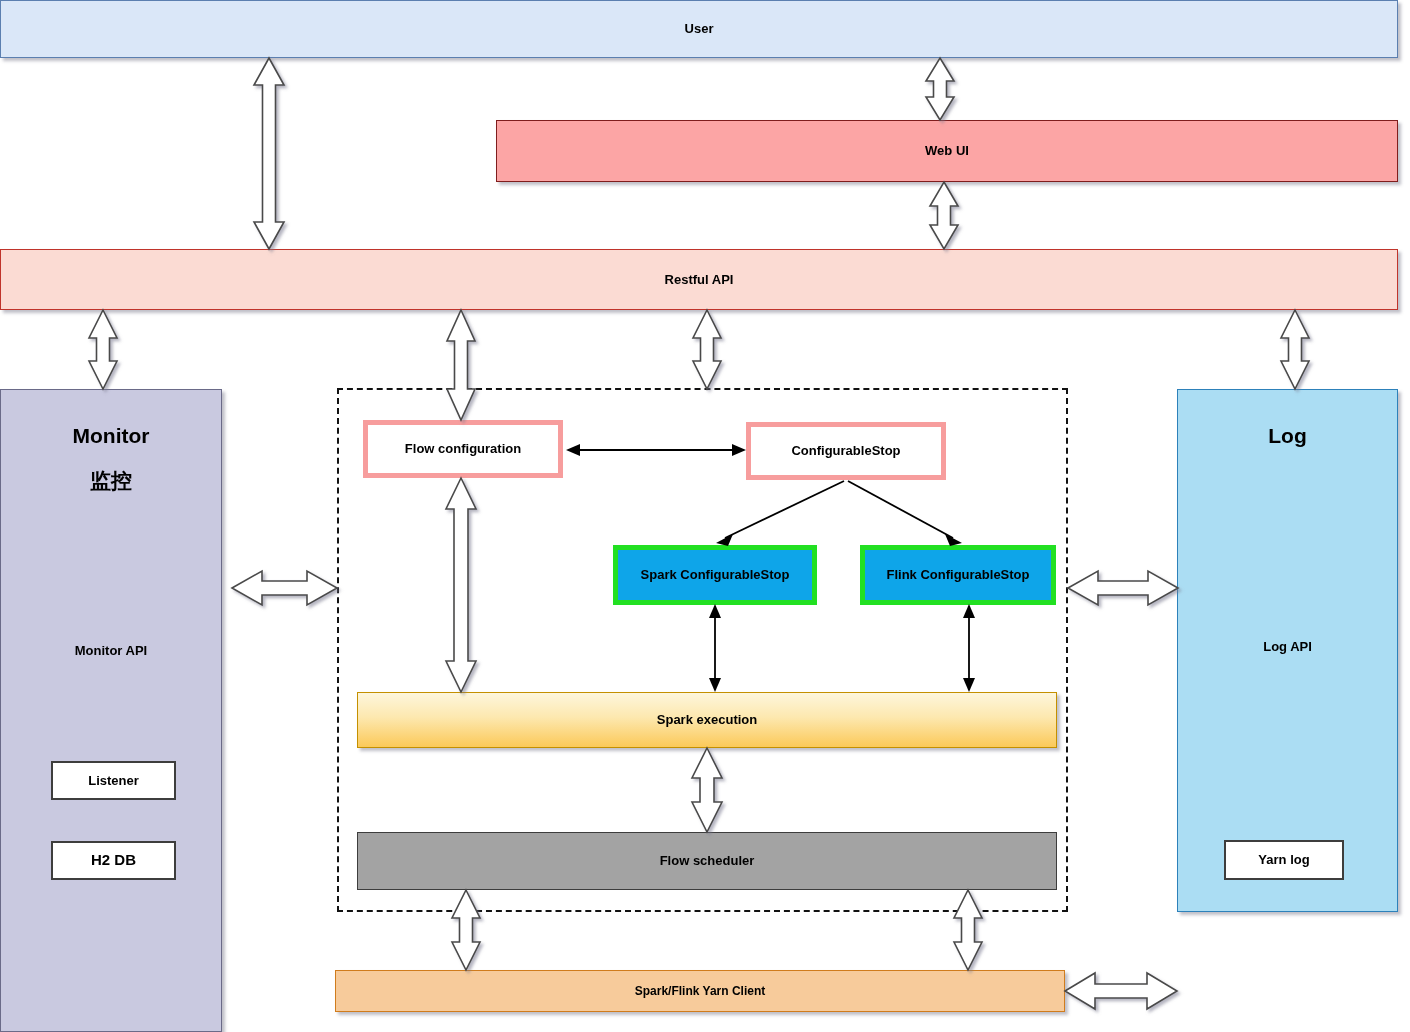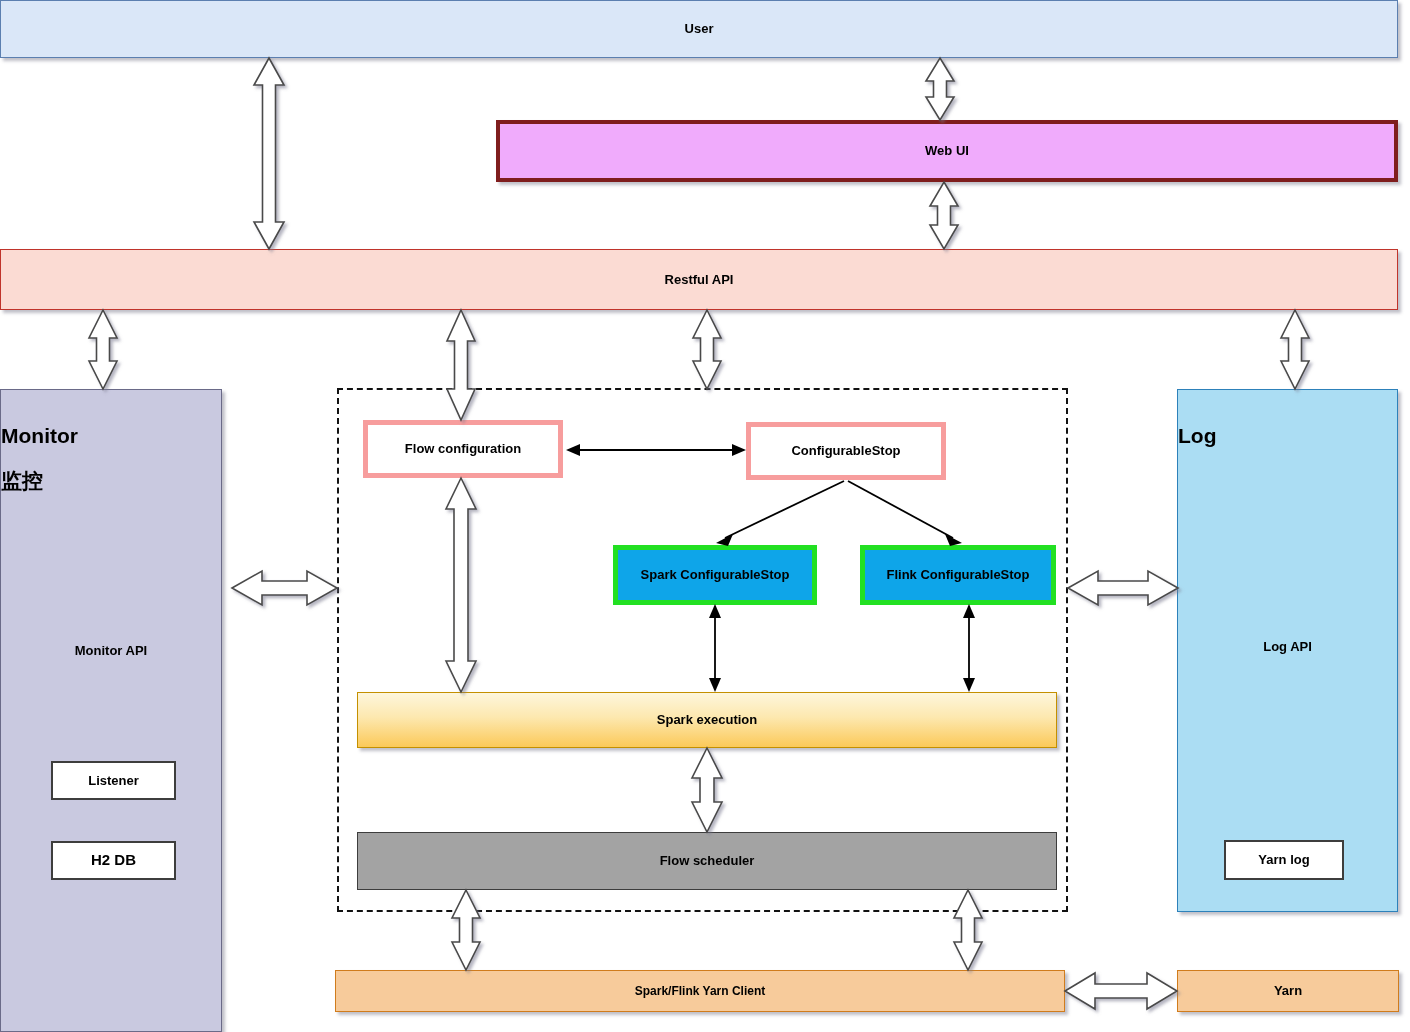--- a/index.html
+++ b/index.html
@@ -13,33 +13,33 @@
     height:1032px;
     overflow:hidden;
     background:#ffffff;
   }
   .box{
     position:absolute;
     box-sizing:border-box;
     display:flex;
     align-items:center;
     justify-content:center;
-    text-align:left;
+    text-align:center;
     color:#000000;
     font-size:13px;
     font-weight:bold;
     line-height:1.35;
     white-space:pre-line;
   }
   
   .shadow{ box-shadow:3px 3px 3px rgba(90,90,110,.38); }
 
   
   .user-box{ background:#dae7f8; border:1px solid #5b7fb0; }
-  .webui-box{ background:#f0abfc; border:4px solid #7f1d1d; }
+  .webui-box{ background:#fca5a5; border:1px solid #7f1d1d; }
   .rest-box{ background:#fbdbd3; border:1px solid #c0342b; }
   .monitor-box{ background:#c9c9e0; border:1px solid #6a6a88; }
   .log-box{ background:#abddf3; border:1px solid #2d81ba; }
   .white-box{ background:#ffffff; border:2px solid #3d3d3d; }
   .pink-box{ background:#ffffff; border:5px solid #f79d9d; }
   .green-box{ background:#0ea5e9; border:5px solid #22e022; }
   .exec-box{
     background:linear-gradient(to bottom,#fdf6dc 0%,#fde8af 45%,#fbc959 100%);
     border:1px solid #c49000;
   }
@@ -143,23 +143,20 @@
   </div>
 
   <div class="box sched-box" style="left:357px;top:832px;width:700px;height:58px;">
     <span>Flow scheduler</span>
   </div>
 
   <div class="box orange-box shadow" style="left:335px;top:970px;width:730px;height:42px;font-size:12px;">
     <span>Spark/Flink Yarn Client</span>
   </div>
 
-  <div class="box orange-box shadow" style="left:1177px;top:970px;width:222px;height:42px;">
-    <span>Yarn</span>
-  </div>
 
   <svg class="overlay" viewBox="0 0 1410 1032">
     <defs>
       <filter id="sh" x="-60%" y="-60%" width="260%" height="260%">
         <feDropShadow dx="2.5" dy="2.5" stdDeviation="1.4" flood-color="#77778d" flood-opacity="0.55"></feDropShadow>
       </filter>
     </defs>
 
     <path class="blk" filter="url(#sh)" d="M269,58 L284,85 L275.5,85 L275.5,222 L284,222 L269,249 L254,222 L262.5,222 L262.5,85 L254,85 Z"></path>
 

